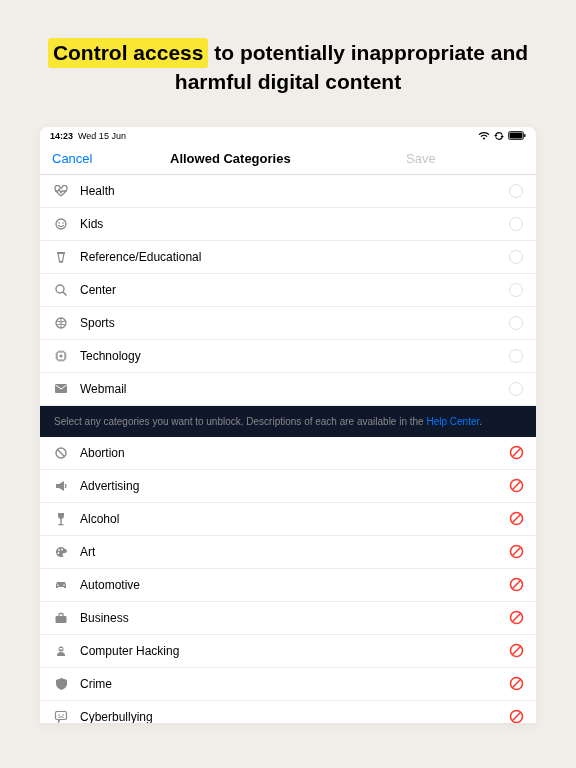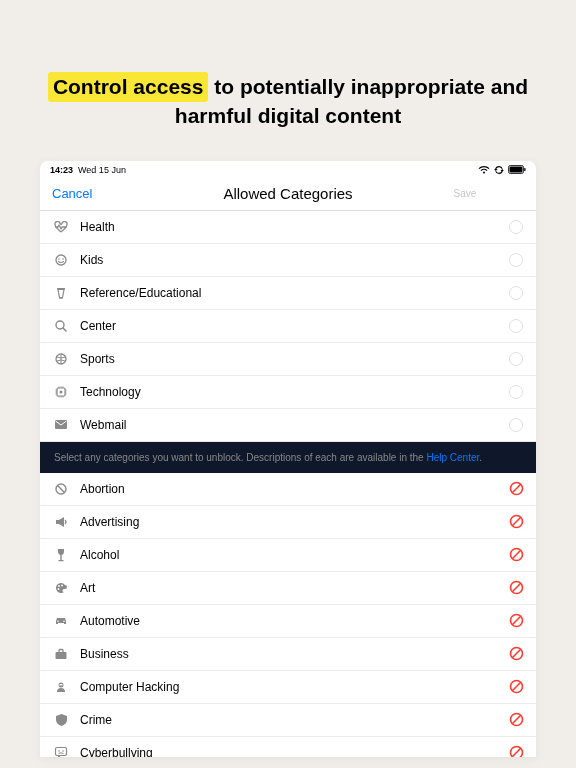--- a/index.html
+++ b/index.html
@@ -15,21 +15,20 @@
       overflow: hidden;
       position: relative;
     }
     .hero-text {
       text-align: center;
       padding: 38px 40px 30px;
       font-size: 21px;
       font-weight: 700;
       line-height: 1.35;
       color: #000;
-      margin-top: 34px;
     }
     .highlight {
       background: #f9e635;
       padding: 1px 5px;
       border-radius: 3px;
       display: inline-block;
     }
     .device-frame {
       background: #ffffff;
       margin: 0 40px;
@@ -58,30 +57,30 @@
       justify-content: space-between;
       padding: 8px 12px;
       border-bottom: 0.5px solid #dcdcdc;
     }
     .nav-left {
       color: #007aff;
       font-size: 13px;
       flex: 1;
     }
     .nav-title {
-      font-size: 15px;
-      font-weight: 400;
-      text-align: center;
+      font-size: 13px;
+      font-weight: 700;
+      text-align: left;
       flex: 2;
     }
     .nav-right {
       color: #c7c7c7;
-      font-size: 10px;
+      font-size: 13px;
       flex: 1;
-      text-align: center;
+      text-align: left;
     }
     .list {
       background: #fff;
     }
     .list-row {
       display: flex;
       align-items: center;
       padding: 8px 12px;
       border-bottom: 0.5px solid #eaeaea;
       min-height: 32px;

